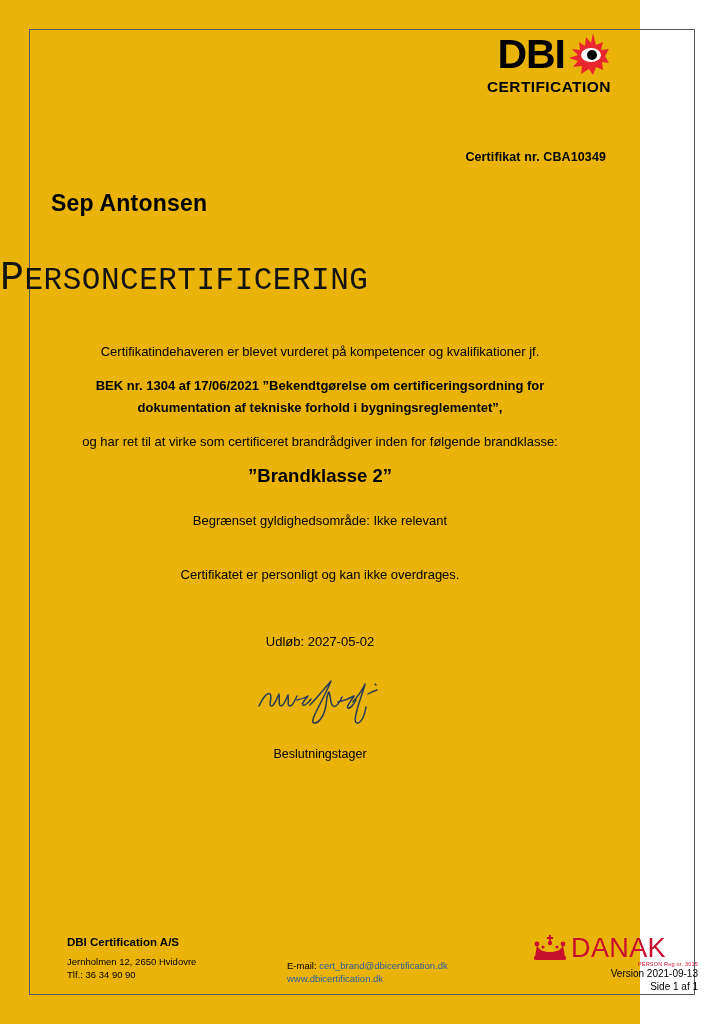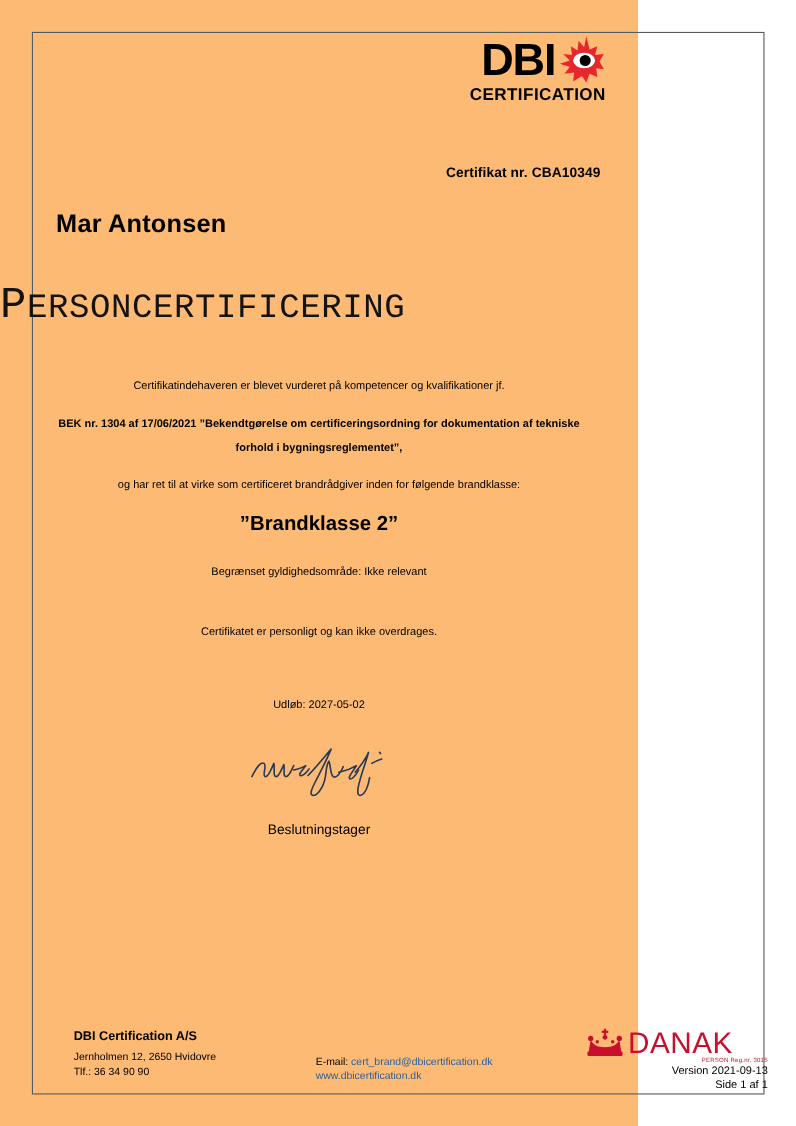--- a/index.html
+++ b/index.html
@@ -10,23 +10,23 @@
   body {
     width: 724px;
     height: 1024px;
     font-family: "Liberation Sans", sans-serif;
     color: #000000;
     -webkit-font-smoothing: antialiased;
   }
 
   .page {
     position: relative;
-    width: 580px;
+    width: 640px;
     height: 1024px;
-    background: #fdba74;
+    background: #eab308;
     box-sizing: border-box;
   }
 
   
   .frame {
     position: absolute;
     left: 29px;
     top: 29px;
     width: 666px;
     height: 966px;
@@ -110,21 +110,21 @@
     font-size: 31px;
     letter-spacing: 0.5px;
   }
 
   
   .body-line {
     position: absolute;
     left: 40px;
     right: 40px;
     text-align: center;
-    font-size: 10px;
+    font-size: 13px;
     line-height: 21px;
   }
   .line-intro   { top: 341px; }
   .line-bek     { top: 375px; font-weight: bold; line-height: 22px; left: 50px; right: 50px; }
   .line-right   { top: 431px; }
   .line-class   { top: 465px; font-size: 18.5px; font-weight: bold; }
   .line-scope   { top: 510px; }
   .line-personal{ top: 564px; }
   .line-issued  { top: 604px; }
   .line-expiry  { top: 631px; }
@@ -239,21 +239,21 @@
         <path d="M24,0 L22,10 L17,4 L16,13 L10,9 L11,17 L3,16 L9,22 L0,25 L9,28 L4,34 L13,33 L12,41 L20,36 L24,42 L27,34 L34,37 L33,29 L40,30 L36,23 L40,16 L32,17 L34,9 L27,12 Z" fill="#e8262d"></path>
         <ellipse cx="22" cy="22" rx="10" ry="7" fill="#ffffff"></ellipse>
         <circle cx="23" cy="22" r="5" fill="#000000"></circle>
       </svg>
     </div>
     <div class="dbi-sub">CERTIFICATION</div>
   </div>
 
   <div class="cert-no">Certifikat nr. CBA10349</div>
 
-  <div class="holder-name">Mar Antonsen</div>
+  <div class="holder-name">Sep Antonsen</div>
 
   <div class="main-title">
     <span class="cap">P</span><span class="rest">ERSONCERTIFICERING</span>
   </div>
 
   <div class="body-line line-intro">Certifikatindehaveren er blevet vurderet på kompetencer og kvalifikationer jf.</div>
   <div class="body-line line-bek">BEK nr. 1304 af 17/06/2021 ”Bekendtgørelse om certificeringsordning for dokumentation af tekniske forhold i bygningsreglementet”,</div>
   <div class="body-line line-right">og har ret til at virke som certificeret brandrådgiver inden for følgende brandklasse:</div>
   <div class="body-line line-class">”Brandklasse 2”</div>
   <div class="body-line line-scope">Begrænset gyldighedsområde: Ikke relevant</div>

